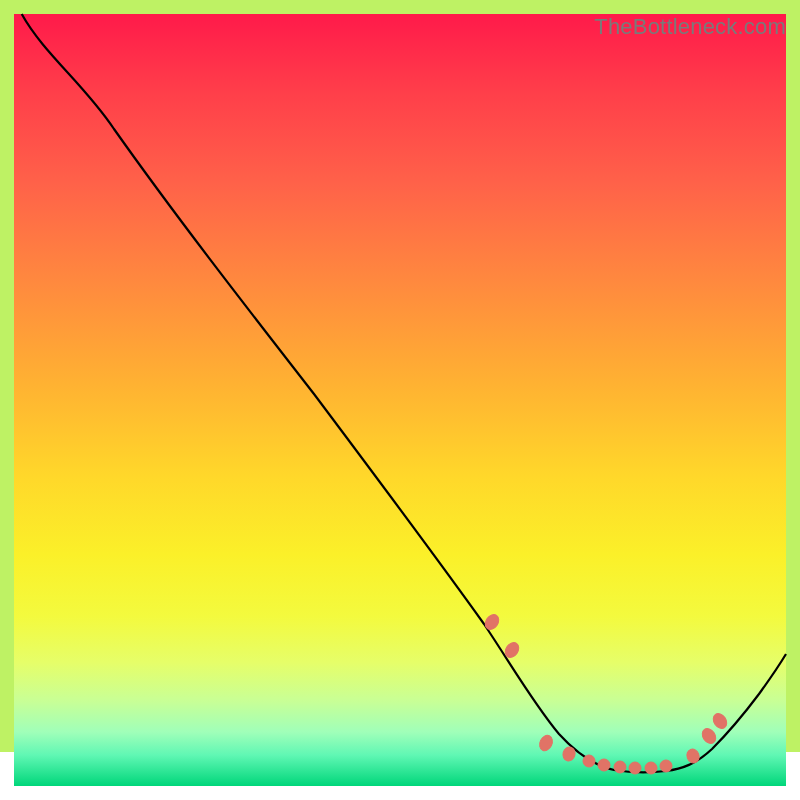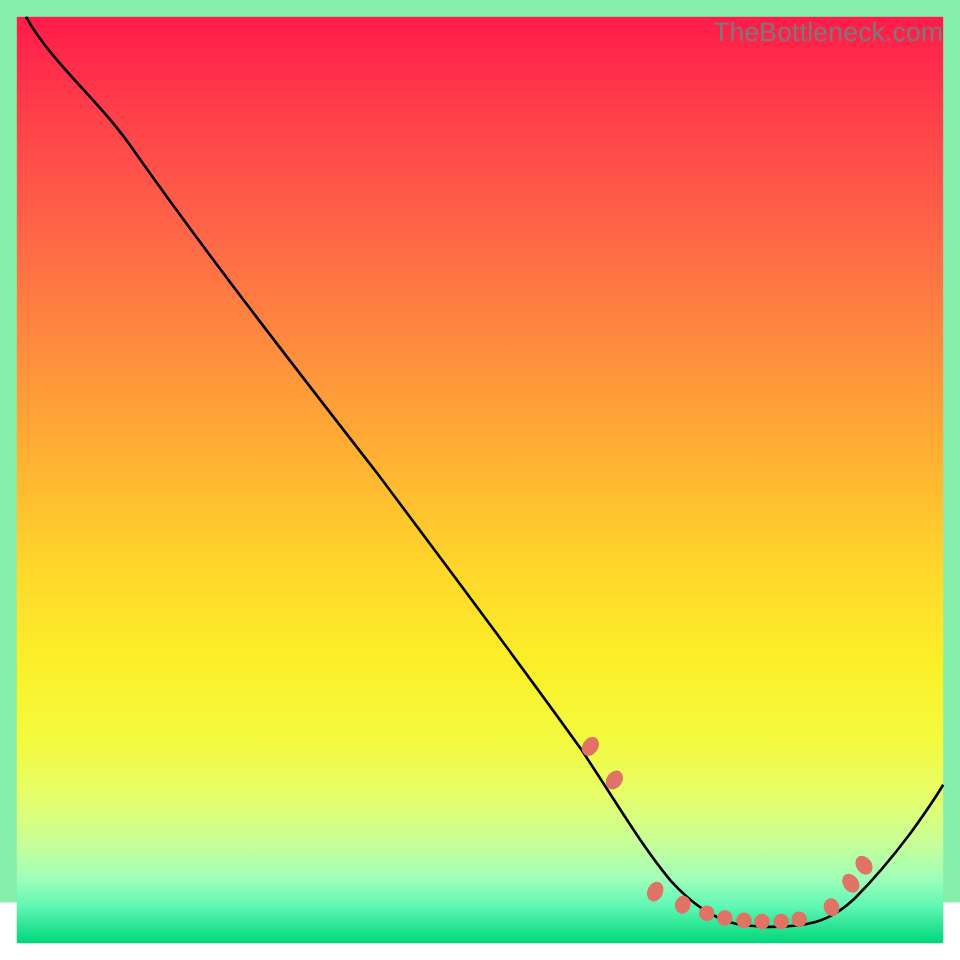--- a/index.html
+++ b/index.html
@@ -1,21 +1,21 @@
 <!DOCTYPE html>
 <html><head>
 <meta charset="utf-8">
 <style>
   * { margin: 0; padding: 0; box-sizing: border-box; }
   html, body { width: 800px; height: 800px; overflow: hidden; }
   .chart-container {
     position: relative;
     width: 800px;
     height: 752px;
-    background: #86efac;
+    background: #bef264;
   }
   .plot-area {
     position: absolute;
     left: 14px;
     top: 14px;
     width: 772px;
     height: 772px;
     background: linear-gradient(to bottom,
       #ff1a4a 0%,
       #ff3e4a 10%,

